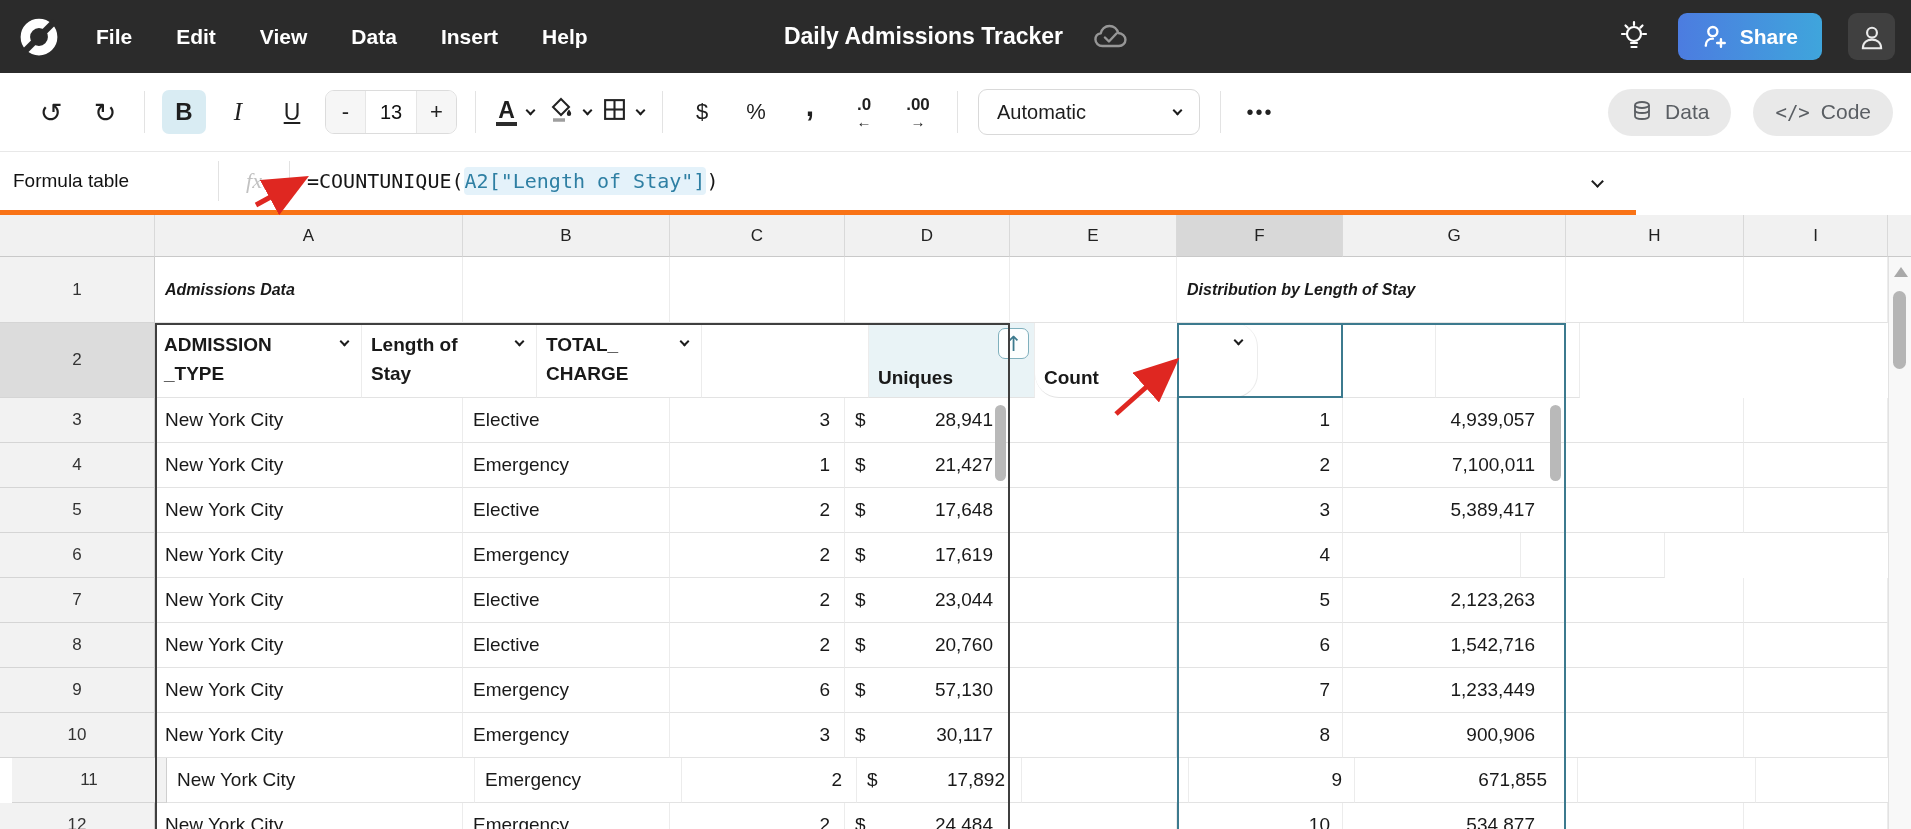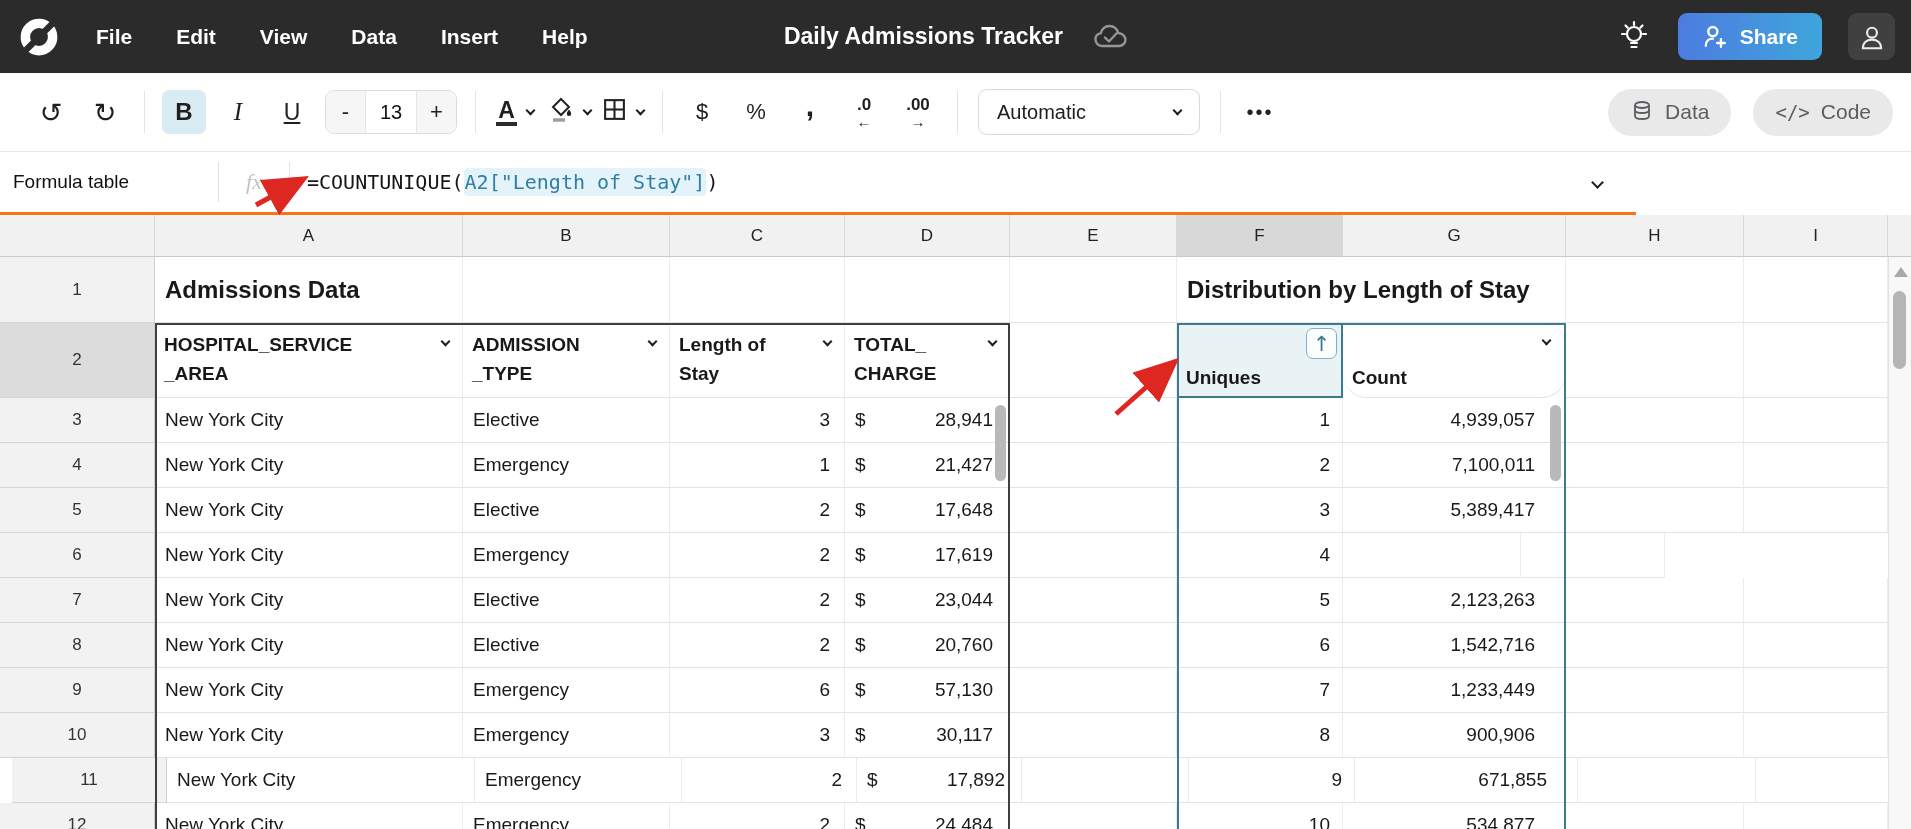--- a/index.html
+++ b/index.html
@@ -60,21 +60,21 @@
                 margin:0 8px; }
   .dots { font-size:20px; letter-spacing:2px; color:#222; }
   .toolbar-right { margin-left:auto; display:flex; align-items:center; gap:22px; margin-right:18px; }
   .pill-btn { display:flex; align-items:center; gap:11px; height:47px; padding:0 22px;
               border:none; border-radius:24px; background:#e9e9e9; color:#5a5e63; font-size:21px;
               font-weight:500; cursor:pointer; font-family:inherit; }
   .code-glyph { font-family:"DejaVu Sans Mono",monospace; font-size:19px; }
 
   
   .formulabar { position:absolute; left:0; top:152px; width:1636px; height:63px; background:#fff;
-                border-bottom:3px solid #f97316; display:flex; align-items:center; }
+                border-bottom:5px solid #f97316; display:flex; align-items:center; }
   .fb-label { font-size:19px; color:#111; padding-left:13px; width:218px; }
   .fb-div { width:1px; height:40px; background:#e2e2e2; }
   .fx { width:70px; text-align:center; font-family:"Liberation Serif",serif; font-style:italic;
         font-size:22px; color:#c2c2c2; }
   .fb-input { flex:1; display:flex; align-items:center; padding-left:17px;
               font-family:"DejaVu Sans Mono",monospace; font-size:20px; color:#161616; }
   .f-ref { color:#2e7fa3; background:#e4f2fa; border-radius:4px; padding:2px 1px; }
   .fb-chev { background:none; border:none; cursor:pointer; margin-right:28px; padding:6px; }
 
   
@@ -89,22 +89,22 @@
          display:flex; align-items:center; justify-content:center; font-size:17px; color:#333;
          flex:0 0 auto; }
   .gut.sel { background:#dcdcdc; }
   .cell { flex:0 0 auto; border-right:1px solid #ececec; border-bottom:1px solid #e3e3e3;
           font-size:19px; color:#191919; display:flex; align-items:center; padding:0 10px;
           overflow:hidden; background:#fff; position:relative; }
   .cell.al-r { justify-content:flex-end; }
   .cell.pad-c { padding-right:14px; }
   .cell.pad-f { padding-right:12px; }
   .cell.pad-g { padding-right:30px; }
-  .cell.title-cell { font-weight:700; font-size:24px; white-space:nowrap; overflow:visible;
-                     z-index:2; background:transparent; }
+  .cell.title-cell { font-weight:700; font-size:16px; white-space:nowrap; overflow:visible;
+                     z-index:2; background:transparent;font-style:italic; }
   .cell.hdr-cell { display:block; font-weight:700; line-height:29px; padding:7px 30px 0 9px; }
   .hdr-chev { position:absolute; top:15px; right:13px; }
   .cell.uniq-cell { display:block; background:#e9f3f6; }
   .uniq-label, .count-label { position:absolute; bottom:8px; left:9px; font-weight:700; }
   .sort-btn { position:absolute; top:5px; right:5px; width:31px; height:31px; background:#fcfefe;
               border:1.5px solid #7fb0bd; border-radius:7px; color:#3c7a8e; font-size:21px;
               display:flex; align-items:center; justify-content:center; cursor:pointer;
               font-family:"DejaVu Sans",sans-serif; }
   .cell.count-cell { display:block;border-radius:24px; }
   .count-chev { position:absolute; top:14px; right:15px; }
@@ -295,25 +295,20 @@
         <div class="cell" style="width: 207px;"></div>
         <div class="cell" style="width: 175px;"></div>
         <div class="cell" style="width: 165px;"></div>
         <div class="cell" style="width: 167px;"></div>
         <div class="cell title-cell" style="width: 389px;">Distribution by Length of Stay</div>
         <div class="cell" style="width: 178px;"></div>
         <div class="cell" style="width: 144px;"></div>
       </div>
       <div class="grow" style="height: 75px;">
         <div class="gut sel" style="width: 155px;">2</div>
-        <div class="cell hdr-cell" style="width: 308px;">
-          <div>HOSPITAL_SERVICE</div>
-          <div>_AREA</div>
-          <span class="chev sm hdr-chev"></span>
-        </div>
         <div class="cell hdr-cell" style="width: 207px;">
           <div>ADMISSION</div>
           <div>_TYPE</div>
           <span class="chev sm hdr-chev"></span>
         </div>
         <div class="cell hdr-cell" style="width: 175px;">
           <div>Length of</div>
           <div>Stay</div>
           <span class="chev sm hdr-chev"></span>
         </div>

